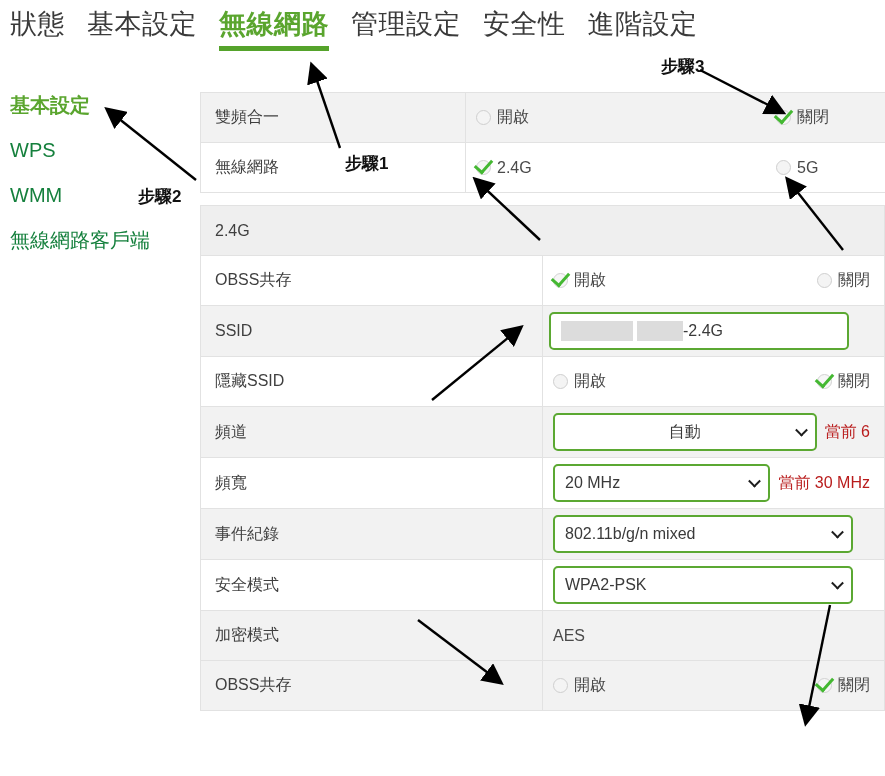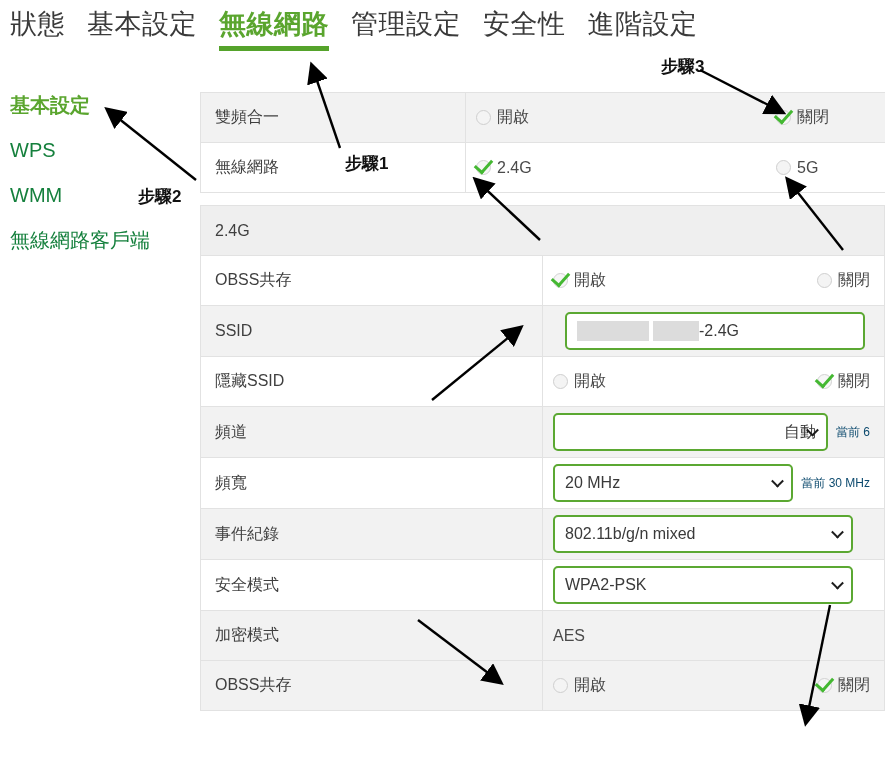--- a/index.html
+++ b/index.html
@@ -90,21 +90,21 @@
     width: 8px; height: 14px;
     border: solid #44b832;
     border-width: 0 3px 3px 0;
     transform: rotate(42deg);
   }
   .opt-label { white-space: nowrap; }
 
   
   .field {
     display: inline-flex; align-items: center;
-    margin-left: 22px;
+    margin-left: 6px;
     height: 38px; width: 300px;
     border: 2px solid #5ba832; border-radius: 5px;
     background: #ffffff;
     padding: 0 10px;
     font-size: 16px; color: #3a3a3a;
     overflow: hidden; white-space: nowrap;
   }
   .redact { display: inline-block; height: 20px; background: #dcdcdc; vertical-align: middle; }
   .redact.b1 { width: 72px; }
   .redact.b2 { width: 46px; margin-left: 4px; }
@@ -115,28 +115,28 @@
     position: relative;
     display: inline-flex; align-items: center;
     margin-left: 10px;
     height: 38px; width: 300px;
     border: 2px solid #5ba832; border-radius: 5px;
     background: #ffffff;
     padding: 0 28px 0 10px;
     font-size: 16px; color: #3a3a3a;
     white-space: nowrap;
   }
-  .selbox.center { justify-content: flex-end; padding-right: 10px; }
+  .selbox.center { justify-content: center; padding-right: 10px; }
   .caret {
     position: absolute; right: 9px; top: 50%;
     width: 9px; height: 9px;
     border: solid #1d1d1d; border-width: 0 2px 2px 0;
     transform: translateY(-70%) rotate(45deg);
   }
-  .suffix { margin-left: 8px; font-size: 12px; color: #0c4a6e; white-space: nowrap; }
+  .suffix { margin-left: 8px; font-size: 16px; color: #b91c1c; white-space: nowrap; }
   .plain { padding-left: 10px; font-size: 16px; color: #4a4a4a; }
 
   
   .anno { position: absolute; font-size: 17px; font-weight: 700; color: #111; white-space: nowrap; }
   .arrows { position: absolute; left: 0; top: 0; width: 885px; height: 776px; pointer-events: none; }
 </style>
 </head>
 <body>
 
 <div id="page">

